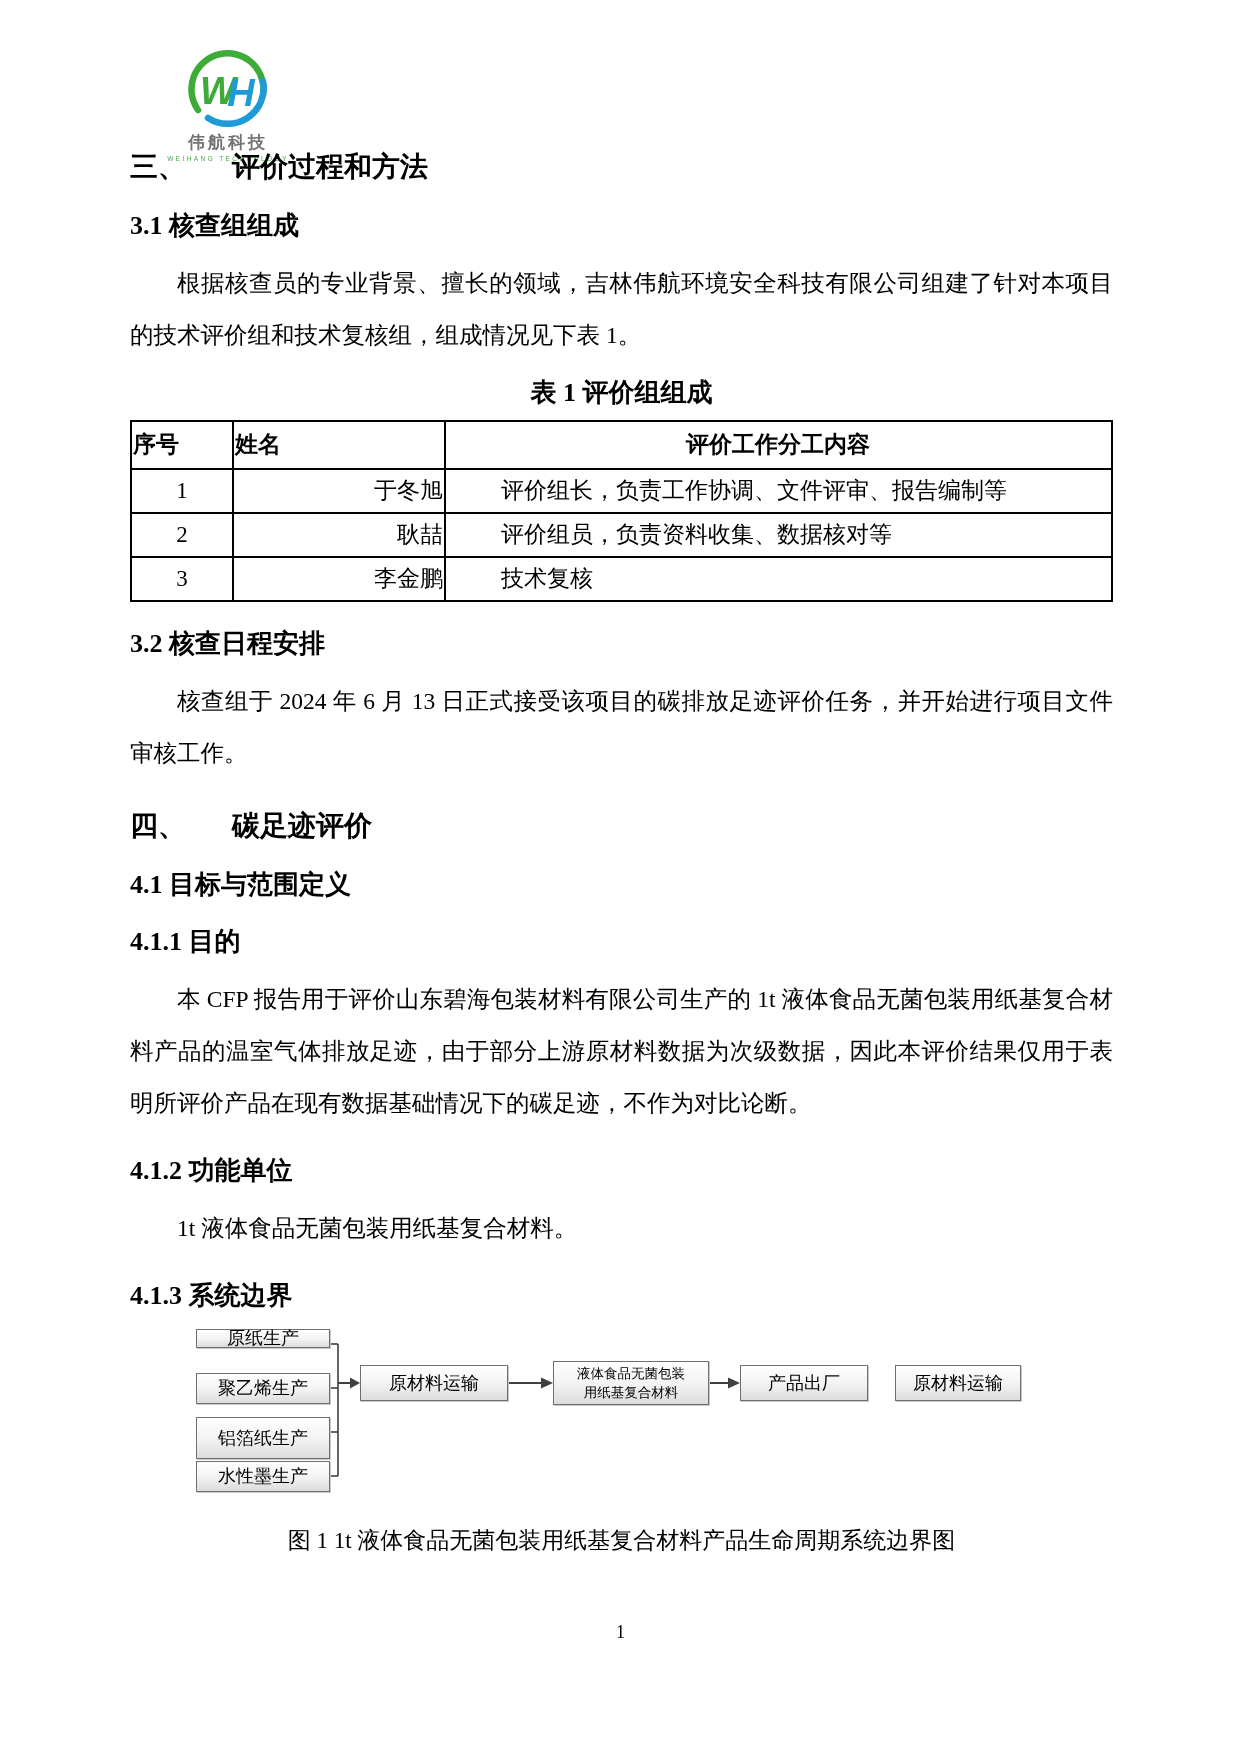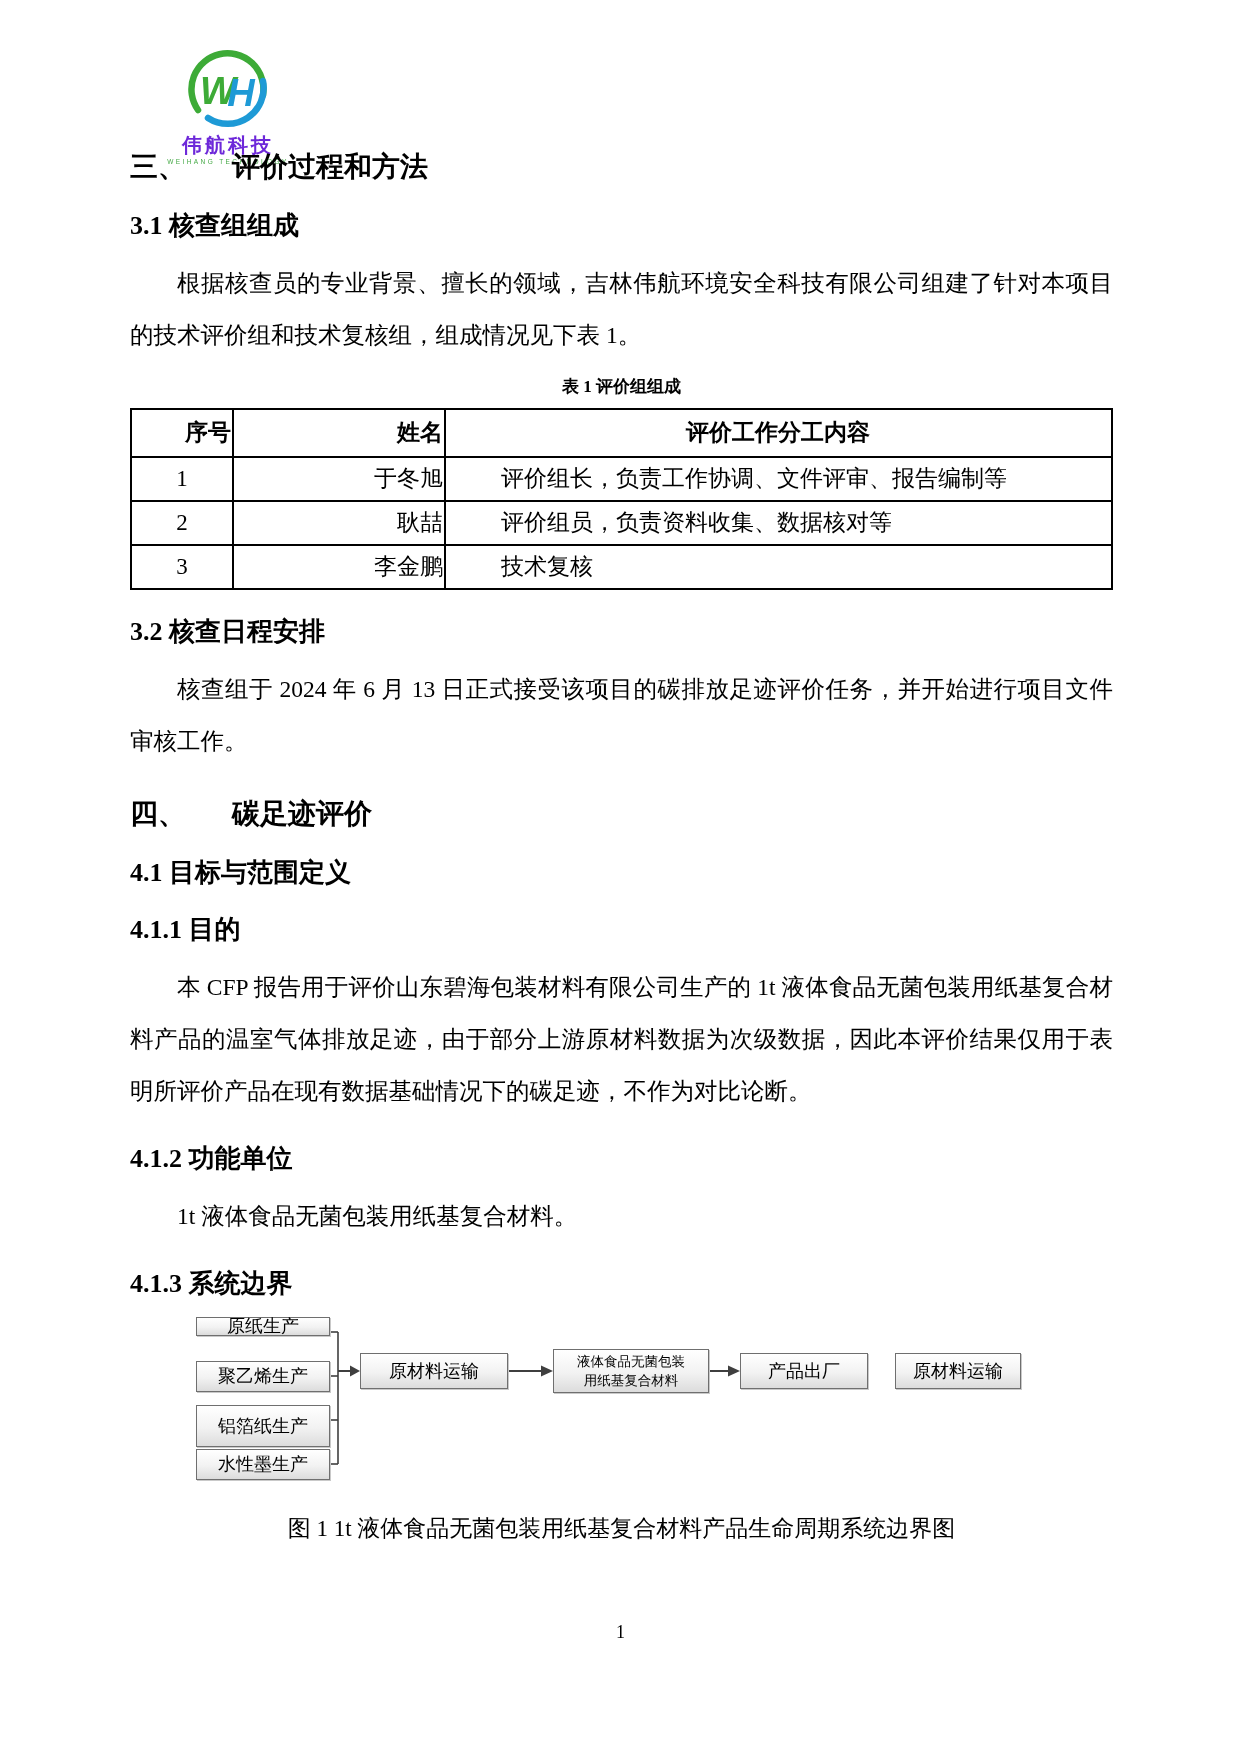--- a/index.html
+++ b/index.html
@@ -8,34 +8,34 @@
     width:1241px;height:1754px;
     background:#ffffff;
     font-family:"Liberation Serif","DejaVu Serif",serif;
     color:#000;
     overflow:hidden;
   }
   
   .logo{position:absolute;left:148px;top:46px;width:160px;text-align:center;}
   .logo svg{display:block;margin:0 auto;}
   .brand-cn{font-family:"Liberation Sans","DejaVu Sans",sans-serif;font-weight:bold;
-    font-size:20px;color:#6d28d9;letter-spacing:3px;line-height:1.1;}
+    font-size:17px;color:#737373;letter-spacing:3px;line-height:1.1;}
   .brand-en{font-family:"Liberation Sans","DejaVu Sans",sans-serif;font-size:6.5px;
     color:#45a946;letter-spacing:2.4px;margin-top:2px;}
   
   .content{position:absolute;left:130px;top:150px;width:983px;}
   .h-major{font-size:28px;font-weight:bold;margin:0 0 24px 0;line-height:1.2;}
   .h-major .tab{display:inline-block;width:46px;}
   .h-sub{font-size:26px;font-weight:bold;margin:26px 0 16px 0;line-height:1.2;}
   .para{font-size:23.5px;line-height:52px;text-align:justify;text-indent:2em;margin:0;}
   
-  .tbl-caption{font-size:17px;font-weight:bold;text-align:center;margin:14px 0 10px 0;}
+  .tbl-caption{font-size:26px;font-weight:bold;text-align:center;margin:14px 0 10px 0;}
   table.t1{border-collapse:collapse;width:100%;table-layout:fixed;}
   table.t1 th,table.t1 td{border:2px solid #000;font-weight:normal;}
-  table.t1 th{font-weight:bold;font-size:23px;height:44px;text-align:right;}
+  table.t1 th{font-weight:bold;font-size:23px;height:44px;text-align:left;}
   table.t1 td{font-size:23px;height:40px;}
   .c-idx{width:98px;text-align:center;}
   .c-name{width:208px;text-align:right;}
   .c-duty{text-align:left;padding-left:55px;margin-left:12px;}
   table.t1 th.c-duty{padding-left:0;text-align:center;}
   
   .diagram{position:relative;height:172px;margin:10px 0 6px 0;}
   .node{position:absolute;box-sizing:border-box;border:1px solid #6f6f6f;
     background:linear-gradient(180deg,#ffffff 0%,#f2f2f2 55%,#dcdcdc 100%);
     display:flex;flex-direction:column;align-items:center;justify-content:center;

